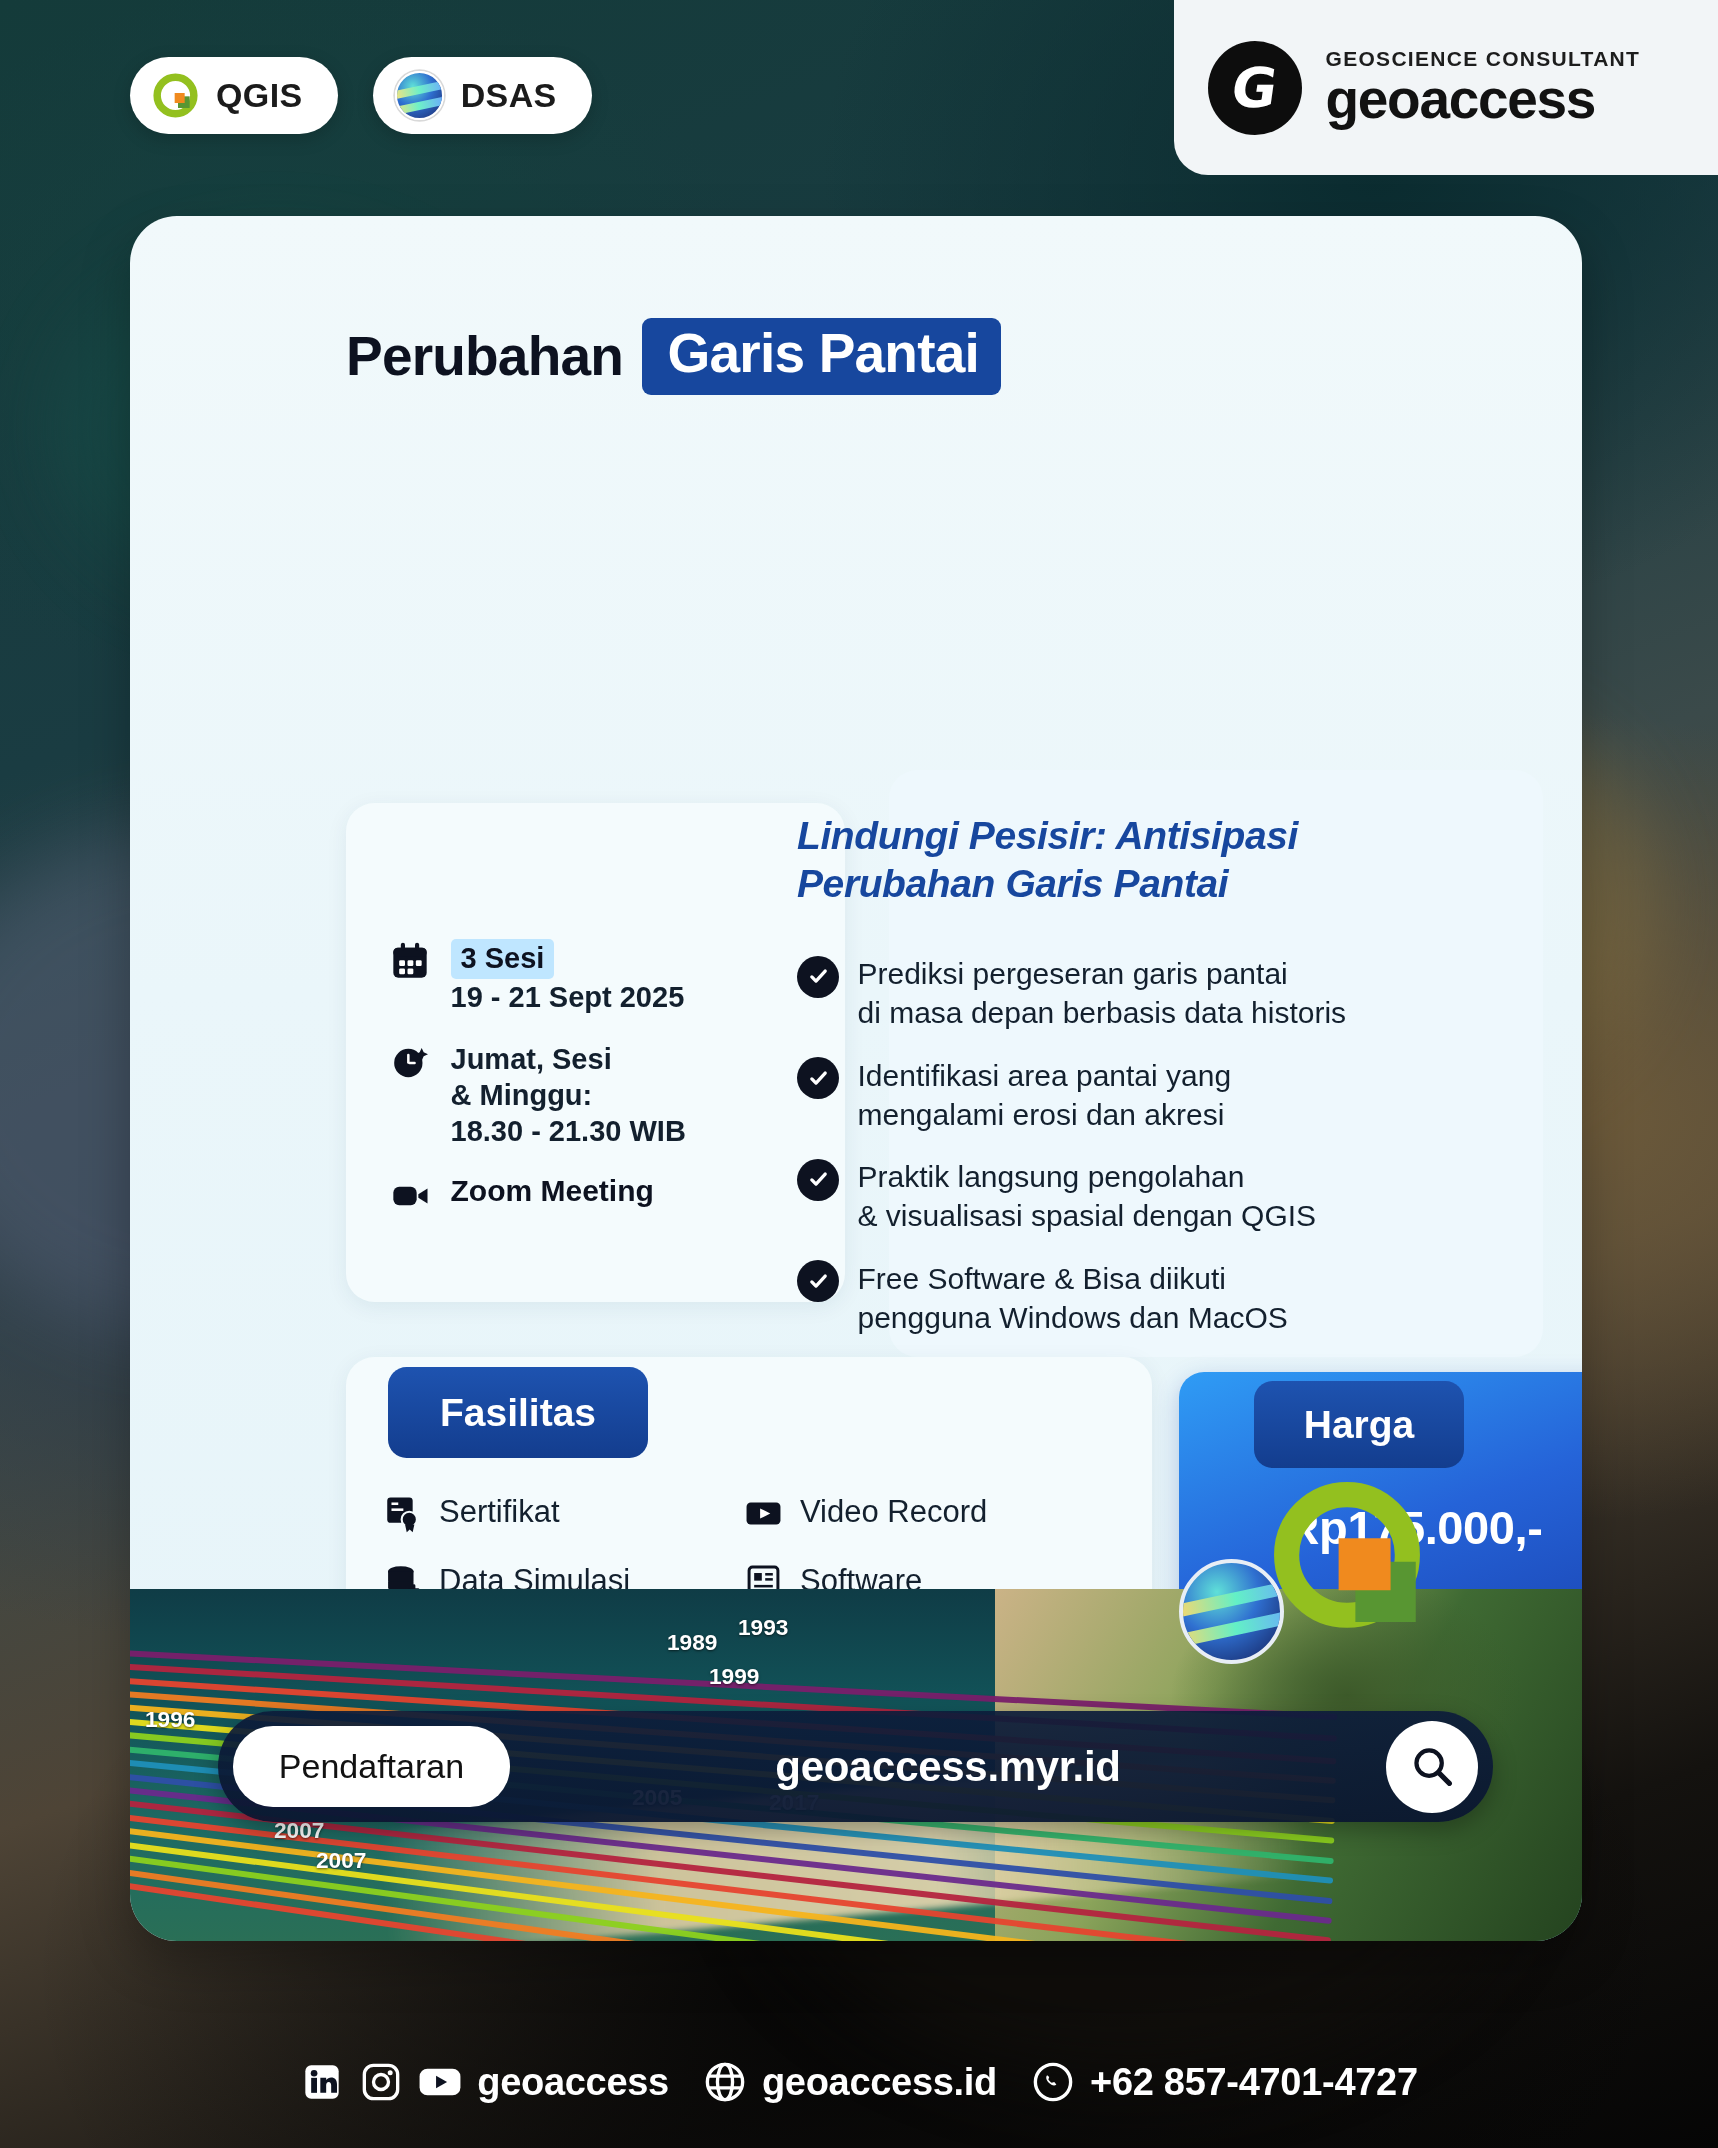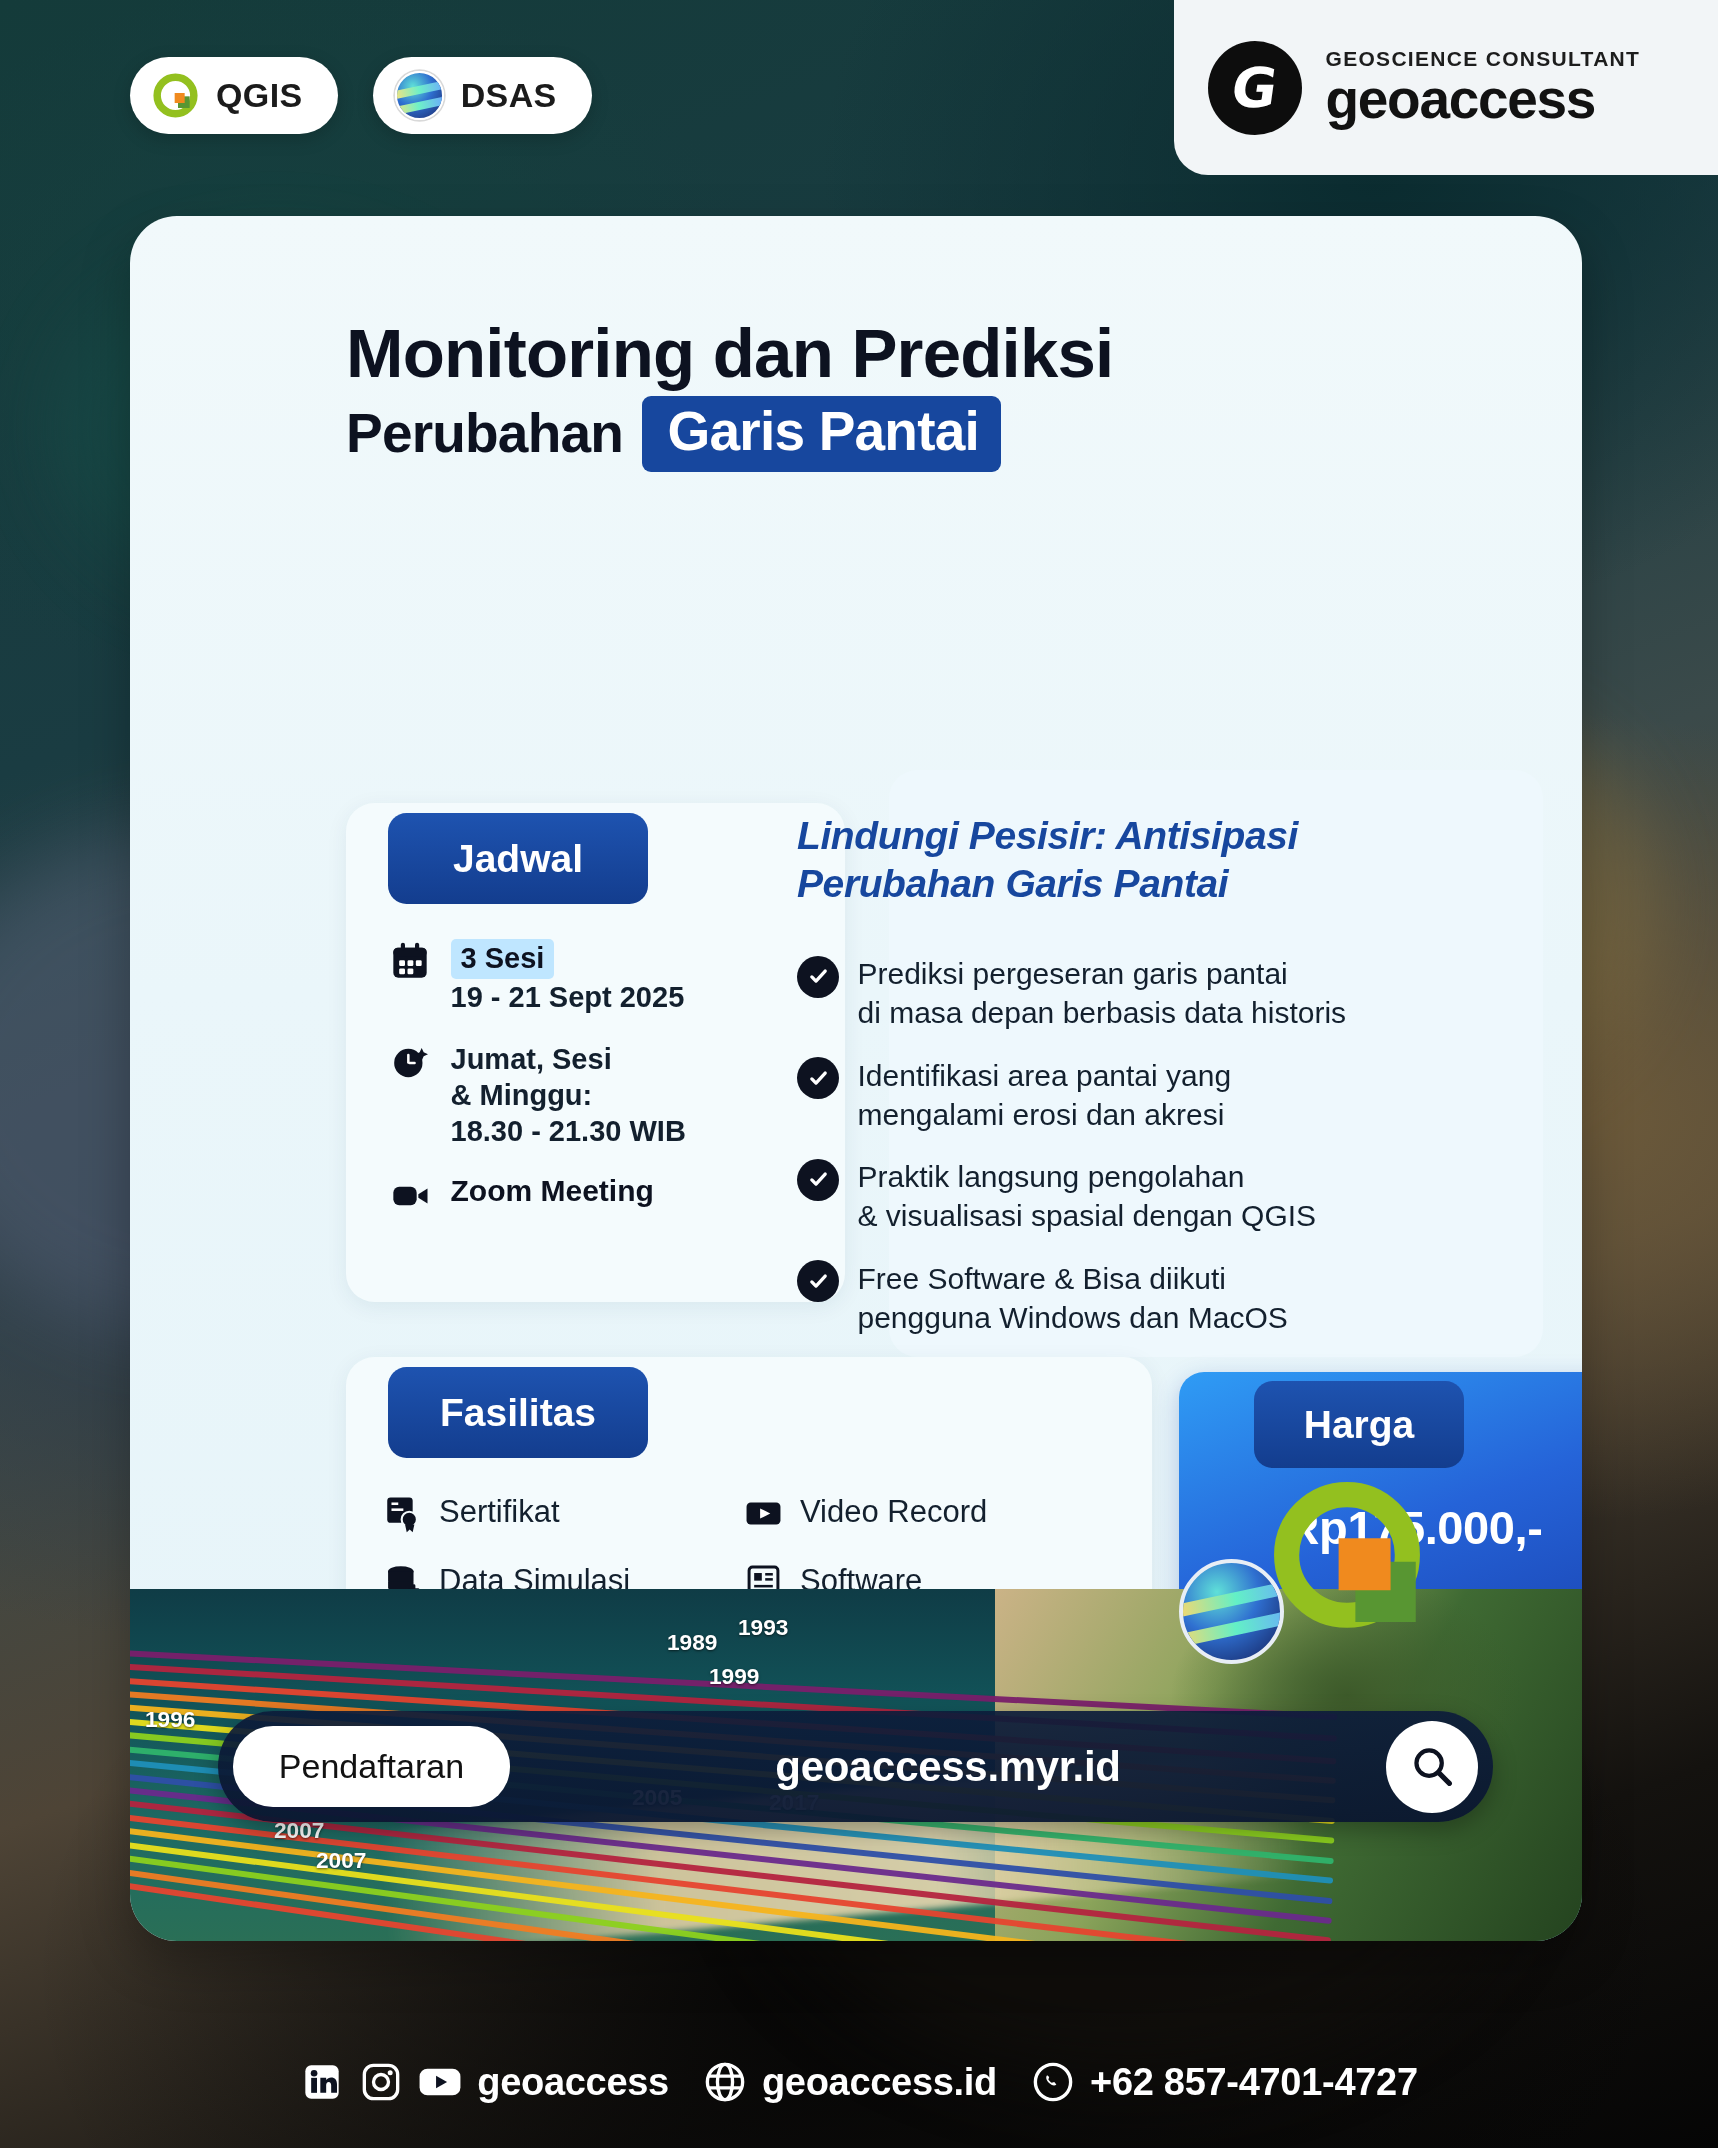--- a/index.html
+++ b/index.html
@@ -367,29 +367,27 @@
   </div>
   <div class="brand-text">
     <span class="brand-top">GEOSCIENCE CONSULTANT</span>
     <span class="brand-name">geoaccess</span>
   </div>
 </div>
 
 <div class="card">
 
   <div class="headline">
-    <div class="headline-l1">Monitoring dan Prediksi</div>
     <div class="headline-l2">
       <span>Perubahan</span>
       <span class="hl-highlight">Garis Pantai</span>
     </div>
   </div>
 
   <div class="panel jadwal-panel"></div>
-  <div class="tag jadwal-tag">Jadwal</div>
 
   <div class="jadwal-list">
     <div class="jrow">
       <span class="jicon">
         <svg width="40" height="40" viewBox="0 0 48 48">
           <rect x="4" y="8" width="40" height="36" rx="6" fill="#0d1220"></rect>
           <rect x="4" y="8" width="40" height="11" rx="5" fill="#0d1220"></rect>
           <rect x="11" y="23" width="7" height="7" rx="1.5" fill="#fff"></rect>
           <rect x="21" y="23" width="7" height="7" rx="1.5" fill="#fff"></rect>
           <rect x="31" y="23" width="7" height="7" rx="1.5" fill="#fff"></rect>

